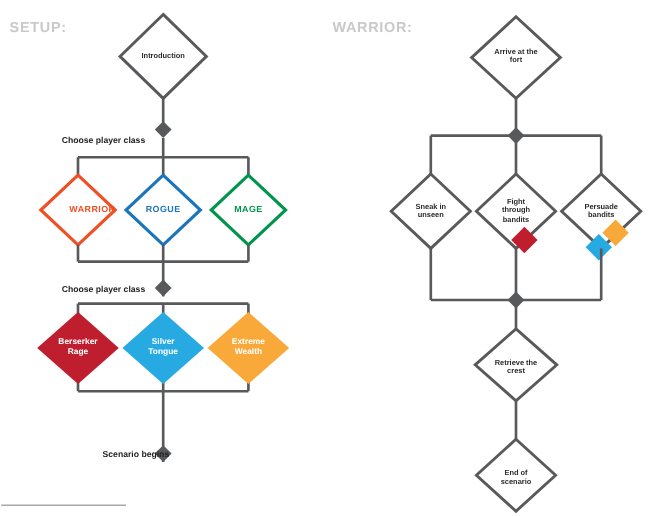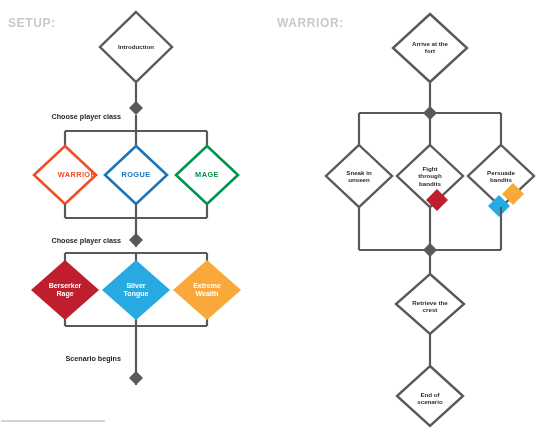--- a/index.html
+++ b/index.html
@@ -158,21 +158,21 @@
 
 <div class="flow-label" style="left:0px; top:236px; width:121px;">Choose player class</div>
 
 <div class="node-label lbl-perk" style="left:34px; top:282px; width:62px;">Berserker
 Rage</div>
 <div class="node-label lbl-perk" style="left:105px; top:282px; width:62px;">Silver
 Tongue</div>
 <div class="node-label lbl-perk" style="left:176px; top:282px; width:62px;">Extreme
 Wealth</div>
 
-<div class="flow-label" style="left:0px; top:354px; width:121px;">Scenario begins</div>
+<div class="flow-label" style="left:0px; top:374px; width:121px;padding-left:20px;">Scenario begins</div>
 
 <div class="node-label lbl-outline-dark" style="left:396px; top:40px; width:68px;">Arrive at the
 fort</div>
 
 <div class="node-label lbl-outline-dark" style="left:327px; top:169px; width:64px;">Sneak in
 unseen</div>
 <div class="node-label lbl-outline-dark" style="left:398px; top:165px; width:64px;">Fight
 through
 bandits</div>
 <div class="node-label lbl-outline-dark" style="left:469px; top:169px; width:64px;">Persuade

